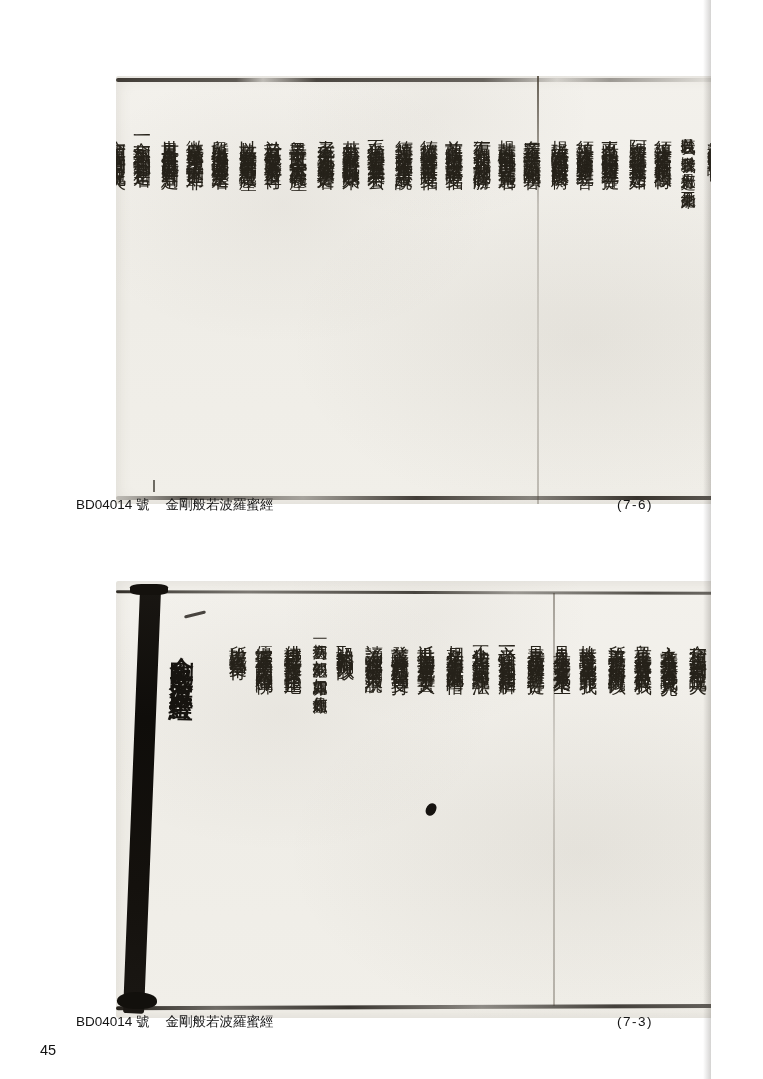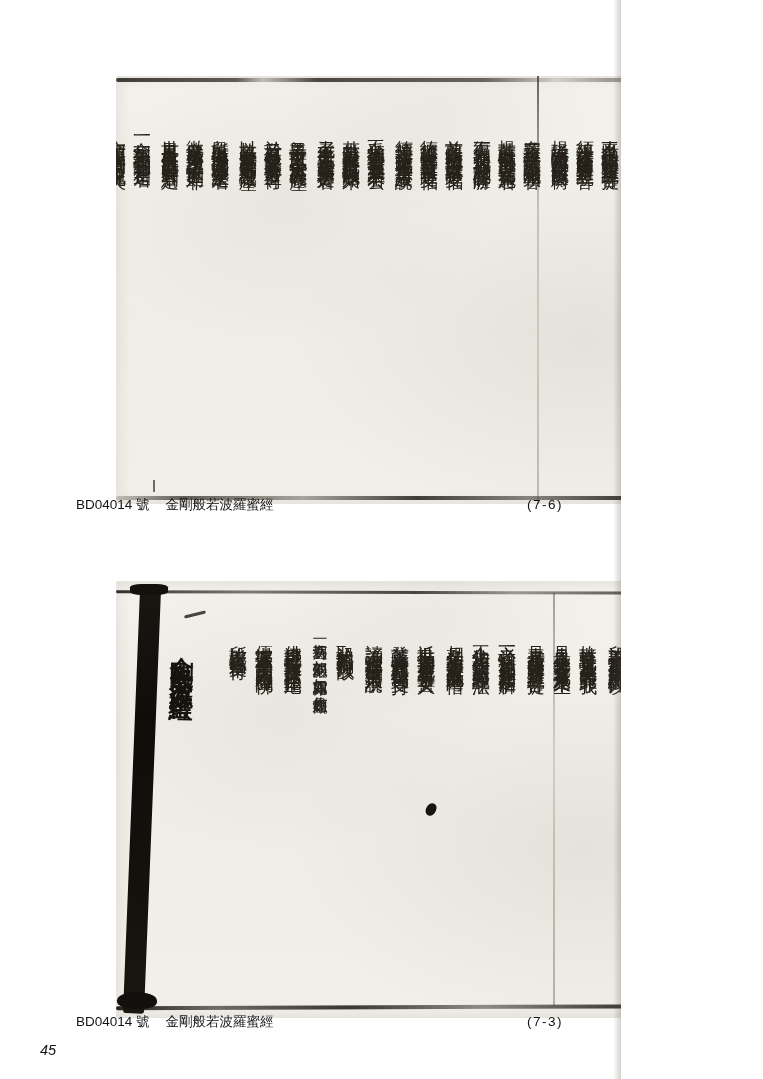--- a/index.html
+++ b/index.html
@@ -3,21 +3,21 @@
 <meta charset="utf-8">
 <style>
   :root{
     --paper:#f1efe9;
     --ink:#26221a;
     --band:#131009;
     --caption:#141414;
   }
   html,body{margin:0;padding:0;background:#fff;}
   .page{
-    position:relative;width:621px;height:1079px;background:#fff;
+    position:relative;width:711px;height:1079px;background:#fff;
     overflow:hidden;font-family:"DejaVu Serif",serif;
   }
   .page::after{
     content:"";position:absolute;right:0;top:0;bottom:0;width:8px;
     background:linear-gradient(90deg,transparent,rgba(60,55,50,.22));
     pointer-events:none;
   }
 
   
   .scan{
@@ -88,21 +88,21 @@
     font-family:"DejaVu Serif",serif;}
 
   
   .caption{position:absolute;left:76px;right:58px;display:flex;justify-content:space-between;
     align-items:baseline;font-family:"Liberation Sans",sans-serif;font-size:13.5px;color:var(--caption);}
   #cap1{top:496px;} #cap2{top:1013px;}
   .cap-title{margin-left:16px;}
   .cap-ref{letter-spacing:1.5px;}
 
   .pagenum{position:absolute;left:40px;top:1042px;font-family:"Liberation Sans",sans-serif;
-    font-size:14.5px;color:#111;font-style:italic;}
+    font-size:14.5px;color:#111;}
 </style>
 </head>
 <body>
 
 <div class="page">
 
   <figure class="scan" id="scan1">
     <div class="edge edge-top"></div>
     <div class="edge edge-bottom"></div>
     <div class="seam"></div>

